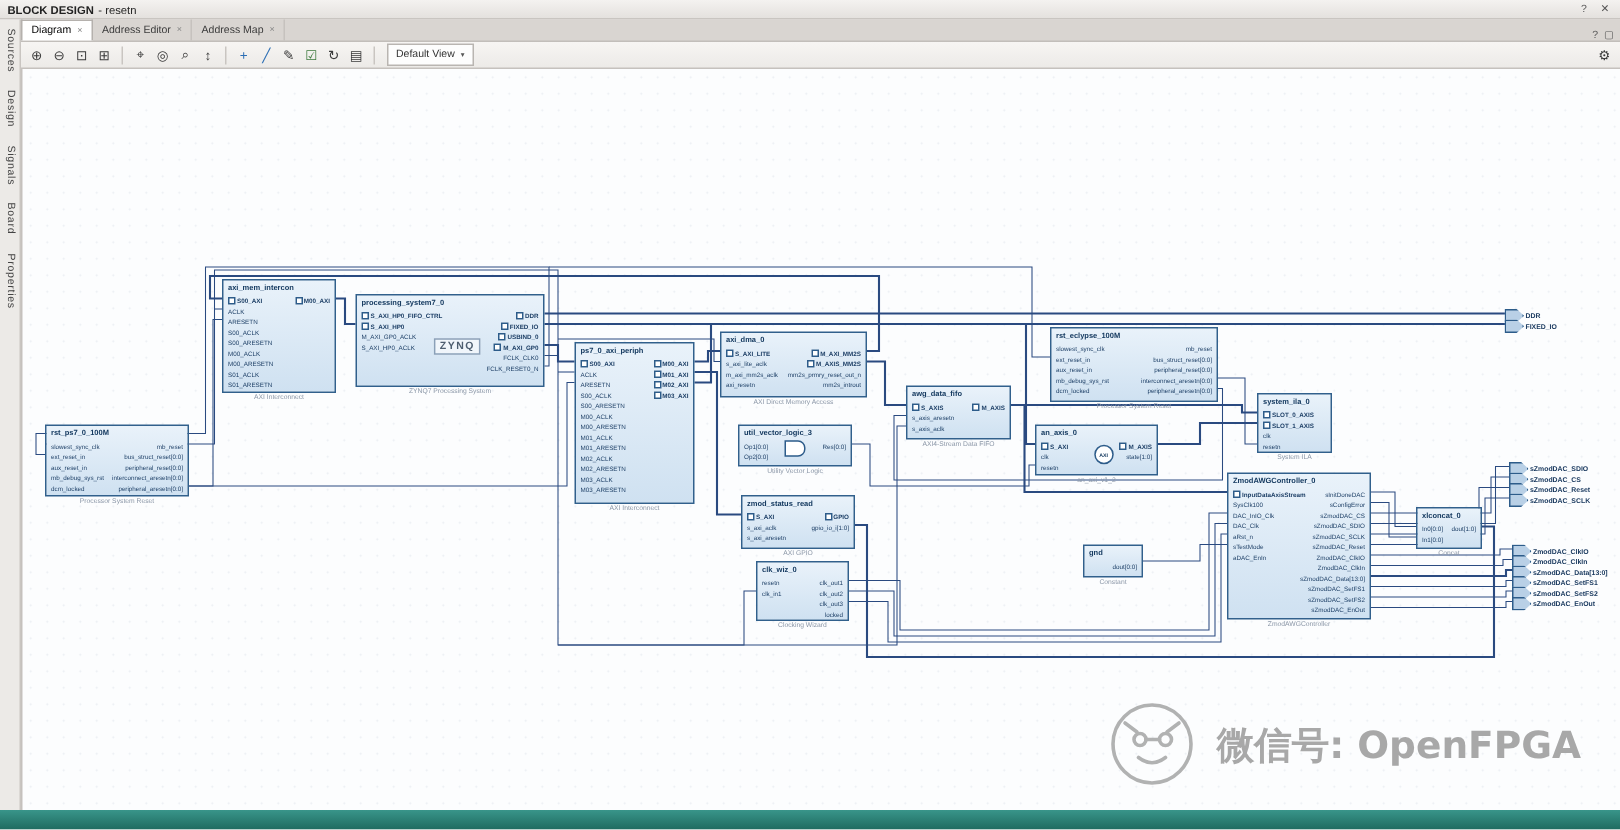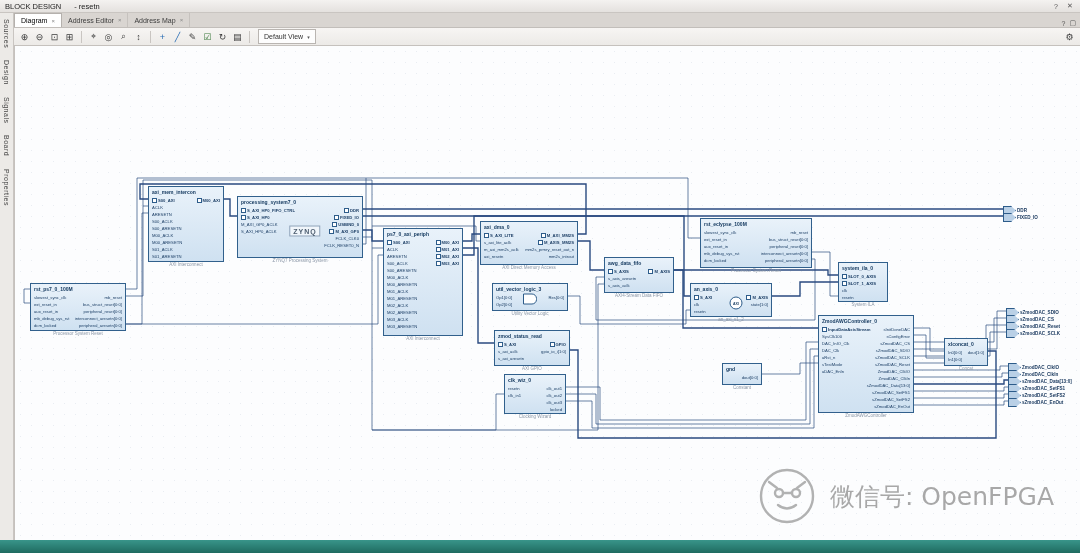--- a/index.html
+++ b/index.html
@@ -3,21 +3,21 @@
 <meta charset="utf-8">
 <style>
   html,body{margin:0;padding:0}
   body{width:1080px;height:553px;position:relative;overflow:hidden;
        font-family:"Liberation Sans",sans-serif;background:#ece9e6}
 
   
   .titlebar{position:absolute;left:0;top:0;right:0;height:13px;
     background:linear-gradient(#f4f2f0,#e4e1de);border-bottom:1px solid #c9c5c1;
     display:flex;align-items:center;padding:0 5px;font-size:7.5px;color:#222;box-sizing:border-box;z-index:30}
-  .tb-bold{font-weight:normal;margin-right:13px}
+  .tb-bold{font-weight:bold;margin-right:3px}
   .spacer{flex:1}
   .tb-ico{width:10px;text-align:center;font-size:7px;color:#555;margin-left:4px;cursor:pointer}
 
   .sidestrip{position:absolute;left:0;top:13px;bottom:13px;width:14px;background:#eceae7;
     border-right:1px solid #c9c5c1;display:flex;flex-direction:column;align-items:center;
     padding-top:6px;gap:12px;box-sizing:border-box;z-index:30}
   .vtab{writing-mode:vertical-rl;font-size:7px;color:#444;cursor:pointer;letter-spacing:.5px}
 
   .tabrow{position:absolute;left:14px;top:13px;right:0;height:15px;background:#d9d5d1;
     border-bottom:1px solid #c2beba;display:flex;align-items:flex-end;box-sizing:border-box;z-index:30}
@@ -70,21 +70,21 @@
     font-size:3.5px;color:#153a60;display:flex;align-items:center;justify-content:center;font-weight:bold}
 
   .extport{position:absolute;display:flex;align-items:center;gap:1px;cursor:pointer}
   .pent{width:11px;height:7px;background:#b9d0e6;
     clip-path:polygon(0 0,62% 0,100% 50%,62% 100%,0 100%);border:.5px solid #2d5c8a}
   .eplabel{font-size:4.6px;color:#16365c;font-weight:bold;white-space:nowrap}
 
   
   .wm{position:absolute;right:26px;bottom:26px;display:flex;align-items:center;gap:12px;
     z-index:10;opacity:.85}
-  .wm-text{font-size:25px;color:#9a9a9a;font-weight:normal;font-family:"DejaVu Sans",sans-serif;white-space:nowrap}
+  .wm-text{font-size:25px;color:#9a9a9a;font-weight:bold;font-family:"DejaVu Sans",sans-serif;white-space:nowrap}
 </style>
 </head>
 <body>
 
 <div class="titlebar">
   <span class="tb-bold">BLOCK DESIGN</span>
   <span>- resetn</span>
   <span class="spacer"></span>
   <span class="tb-ico">?</span>
   <span class="tb-ico">✕</span>

